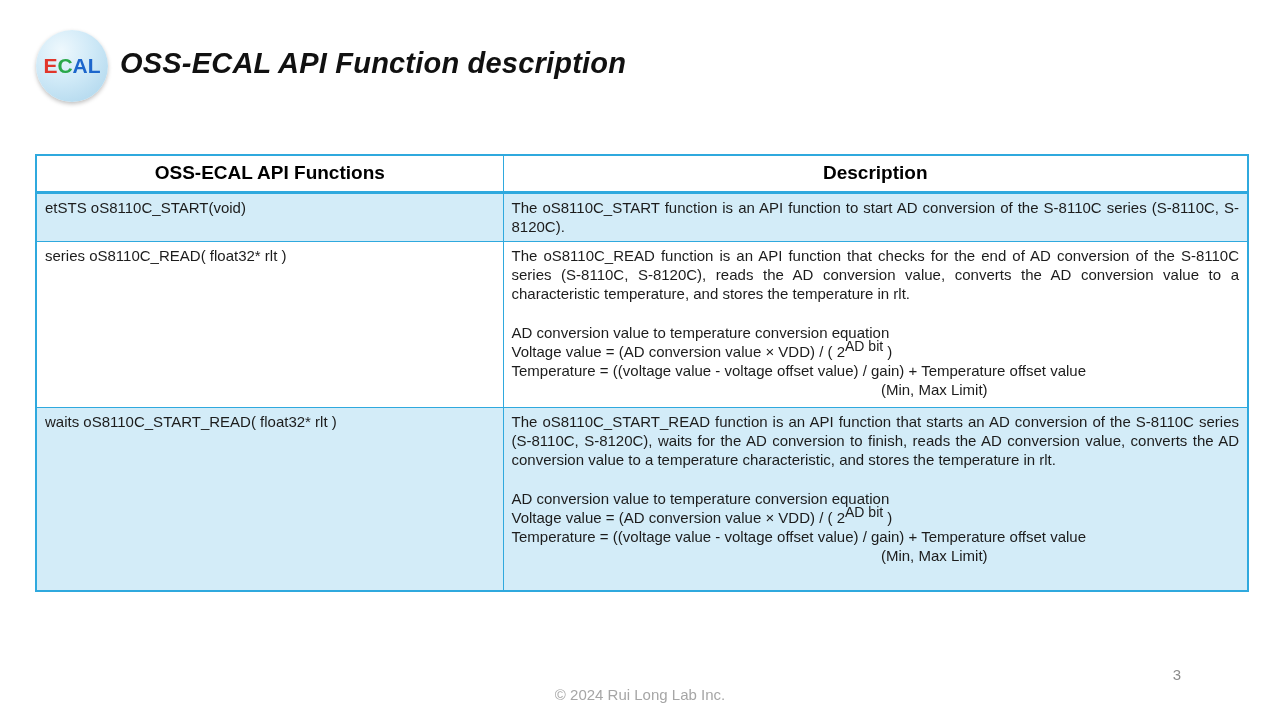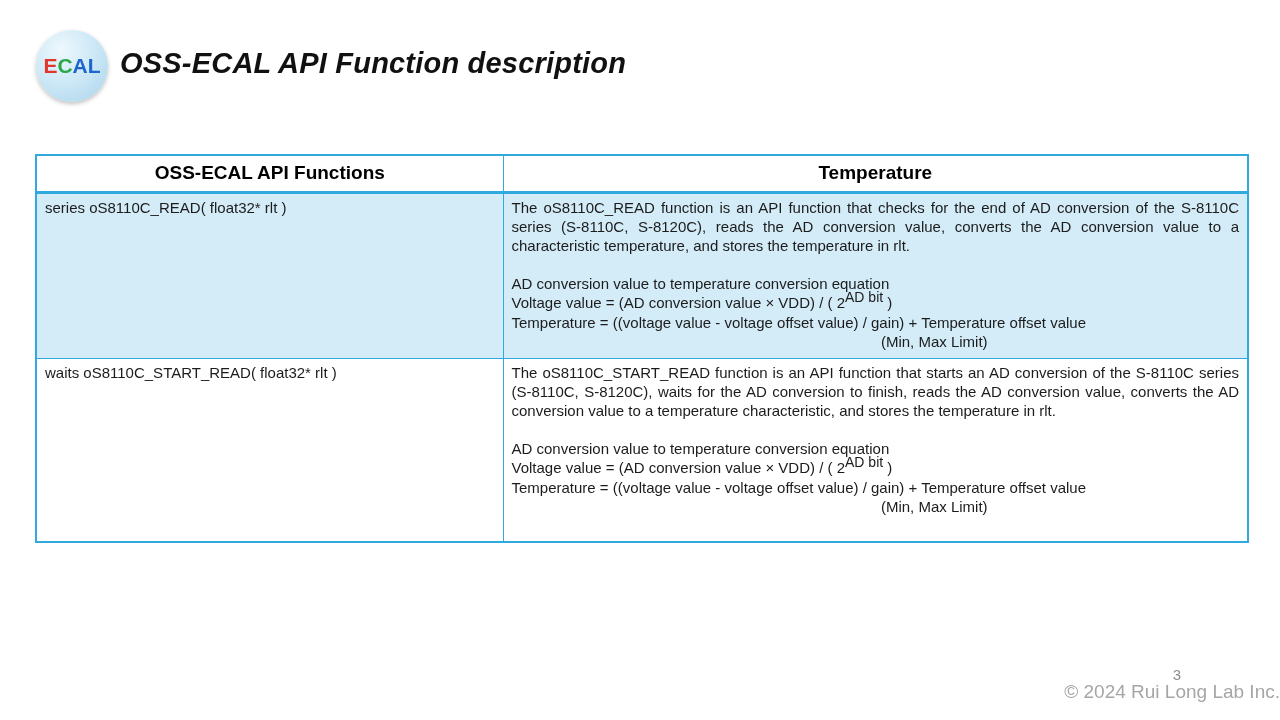--- a/index.html
+++ b/index.html
@@ -62,22 +62,22 @@
   .api-table tr.r1 td { height: 48px; }
   .api-table tr.r2 td { height: 166px; }
   .api-table tr.r3 td { height: 184px; }
   .desc-cell .spacer { height: 19px; }
   .desc-cell .indent { padding-left: 118px; text-align: center; }
   .desc-cell sup { font-size: 14px; vertical-align: super; line-height: 0; }
 
   
   .footer-copyright {
     position: absolute; left: 0; bottom: 17px; width: 100%;
-    text-align: right;
-    font-size: 19px; color: #a6a6a6;
+    text-align: center;
+    font-size: 15px; color: #a6a6a6;
   }
   .page-number {
     position: absolute; right: 99px; top: 666px;
     font-size: 15px; color: #8c8c8c;
   }
 </style>
 </head>
 <body>
 
 <div class="logo">
@@ -87,24 +87,30 @@
 <h1 class="slide-title">OSS-ECAL API Function description</h1>
 
 <table class="api-table">
   <colgroup>
       <col class="c-func">
       <col class="c-desc">
     </colgroup>
   <thead>
     <tr>
       <th>OSS-ECAL API Functions</th>
-      <th>Temperature</th>
+      <th>Description</th>
     </tr>
   </thead>
   <tbody>
+      <tr class="r1">
+        <td class="func-cell">etSTS oS8110C_START(void)</td>
+        <td class="desc-cell">
+          <div>The oS8110C_START function is an API function to start AD conversion of the S-8110C series (S-8110C, S-8120C).</div>
+        </td>
+      </tr>
       <tr class="r2">
         <td class="func-cell">series oS8110C_READ( float32* rlt )</td>
         <td class="desc-cell">
           <div>The oS8110C_READ function is an API function that checks for the end of AD conversion of the S-8110C series (S-8110C, S-8120C), reads the AD conversion value, converts the AD conversion value to a characteristic temperature, and stores the temperature in rlt.</div>
           <div class="spacer">&nbsp;</div>
           <div>AD conversion value to temperature conversion equation</div>
           <div>Voltage value = (AD conversion value × VDD) / ( 2<sup>AD bit</sup> )</div>
           <div>Temperature = ((voltage value - voltage offset value) / gain) + Temperature offset value</div>
           <div class="indent">(Min, Max Limit)</div>
         </td>

